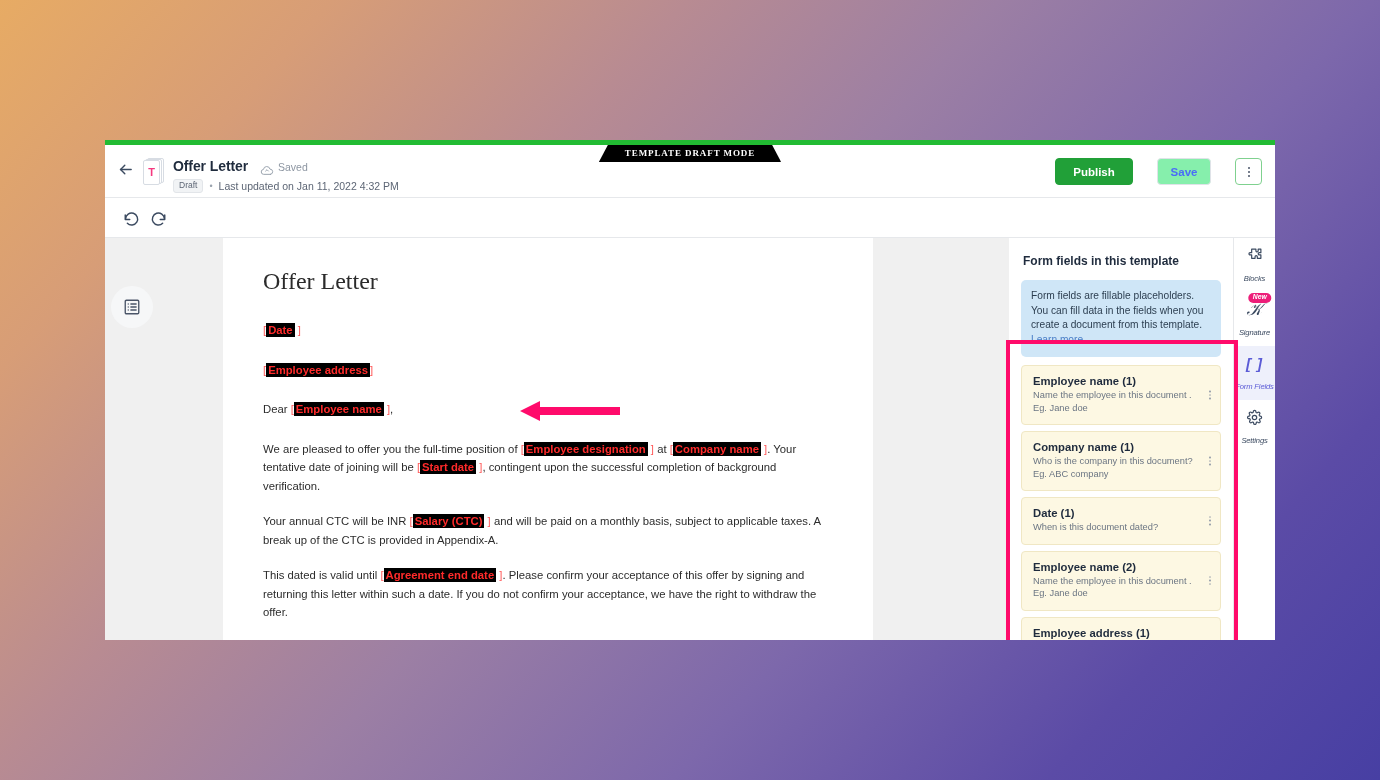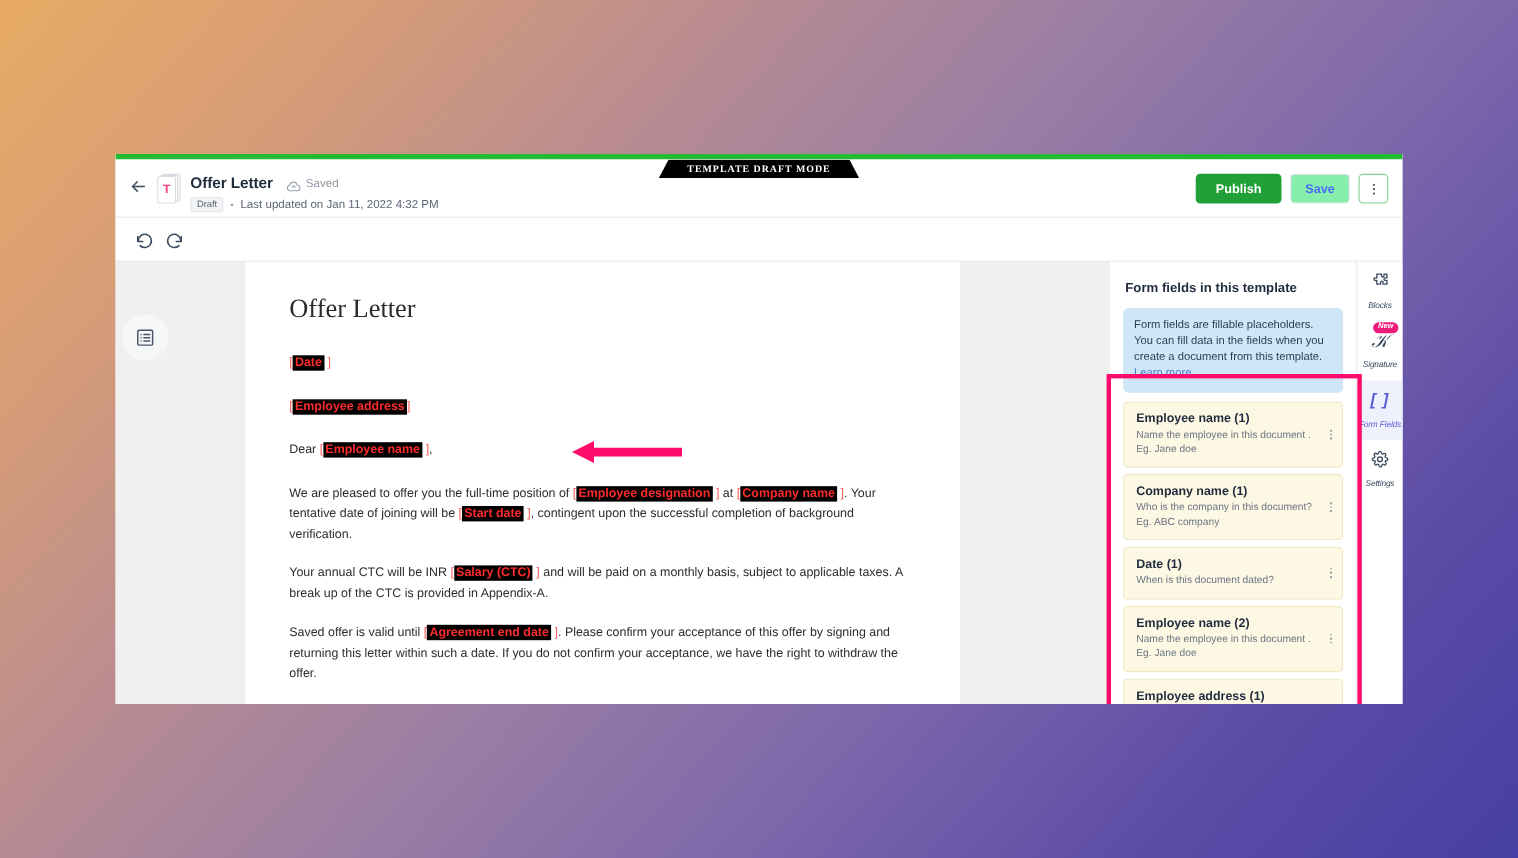--- a/index.html
+++ b/index.html
@@ -142,21 +142,21 @@
     line-height: 1;
   }
   #meta-dot { font-size: 9px; color: #9aa3ae; }
   #meta-text { font-size: 10.5px; color: #5d6675; }
 
   #header-actions {
     position: absolute;
     right: 13px; top: 13px;
     display: flex;
     align-items: center;
-    gap: 8px;
+    gap: 24px;
   }
   .btn {
     height: 27px;
     border-radius: 4px;
     font-size: 11.5px;
     font-weight: bold;
     display: flex;
     align-items: center;
     justify-content: center;
     cursor: pointer;
@@ -518,21 +518,21 @@
 
       <p class="doc-p gap-lg"><span>Dear </span><span class="ph"><span class="br">[</span><span class="lbl">Employee name</span><span class="br"> ]</span></span><span>,</span>
       </p>
 
       <p class="doc-p"><span>We are pleased to offer you the full-time position of </span><span class="ph"><span class="br">[</span><span class="lbl">Employee designation</span><span class="br"> ]</span></span><span> at </span><span class="ph"><span class="br">[</span><span class="lbl">Company name</span><span class="br"> ]</span></span><span>. Your tentative date of joining will be </span><span class="ph"><span class="br">[</span><span class="lbl">Start date</span><span class="br"> ]</span></span><span>, contingent upon the successful completion of background verification.</span>
       </p>
 
       <p class="doc-p"><span>Your annual CTC will be INR </span><span class="ph"><span class="br">[</span><span class="lbl">Salary (CTC)</span><span class="br"> ]</span></span><span> and will be paid on a monthly basis, subject to applicable taxes. A break up of the CTC is provided in Appendix-A.</span>
       </p>
 
-      <p class="doc-p"><span>Saved offer is valid until </span><span class="ph"><span class="br">[</span><span class="lbl">Agreement end date</span><span class="br"> ]</span></span><span>. Please confirm your acceptance of this offer by signing and returning this letter within such a date. If you do not confirm your acceptance, we have the right to withdraw the offer.</span>
+      <p class="doc-p"><span>This dated is valid until </span><span class="ph"><span class="br">[</span><span class="lbl">Agreement end date</span><span class="br"> ]</span></span><span>. Please confirm your acceptance of this offer by signing and returning this letter within such a date. If you do not confirm your acceptance, we have the right to withdraw the offer.</span>
       </p>
 
       <svg id="arrow-annot" viewBox="0 0 100 22">
         <polygon points="0,11 20,1 20,7 100,7 100,15 20,15 20,21" fill="#ff0b6b"></polygon>
       </svg>
     </div>
 
     <div id="fields-panel">
       <div id="panel-title">Form fields in this template</div>
 

